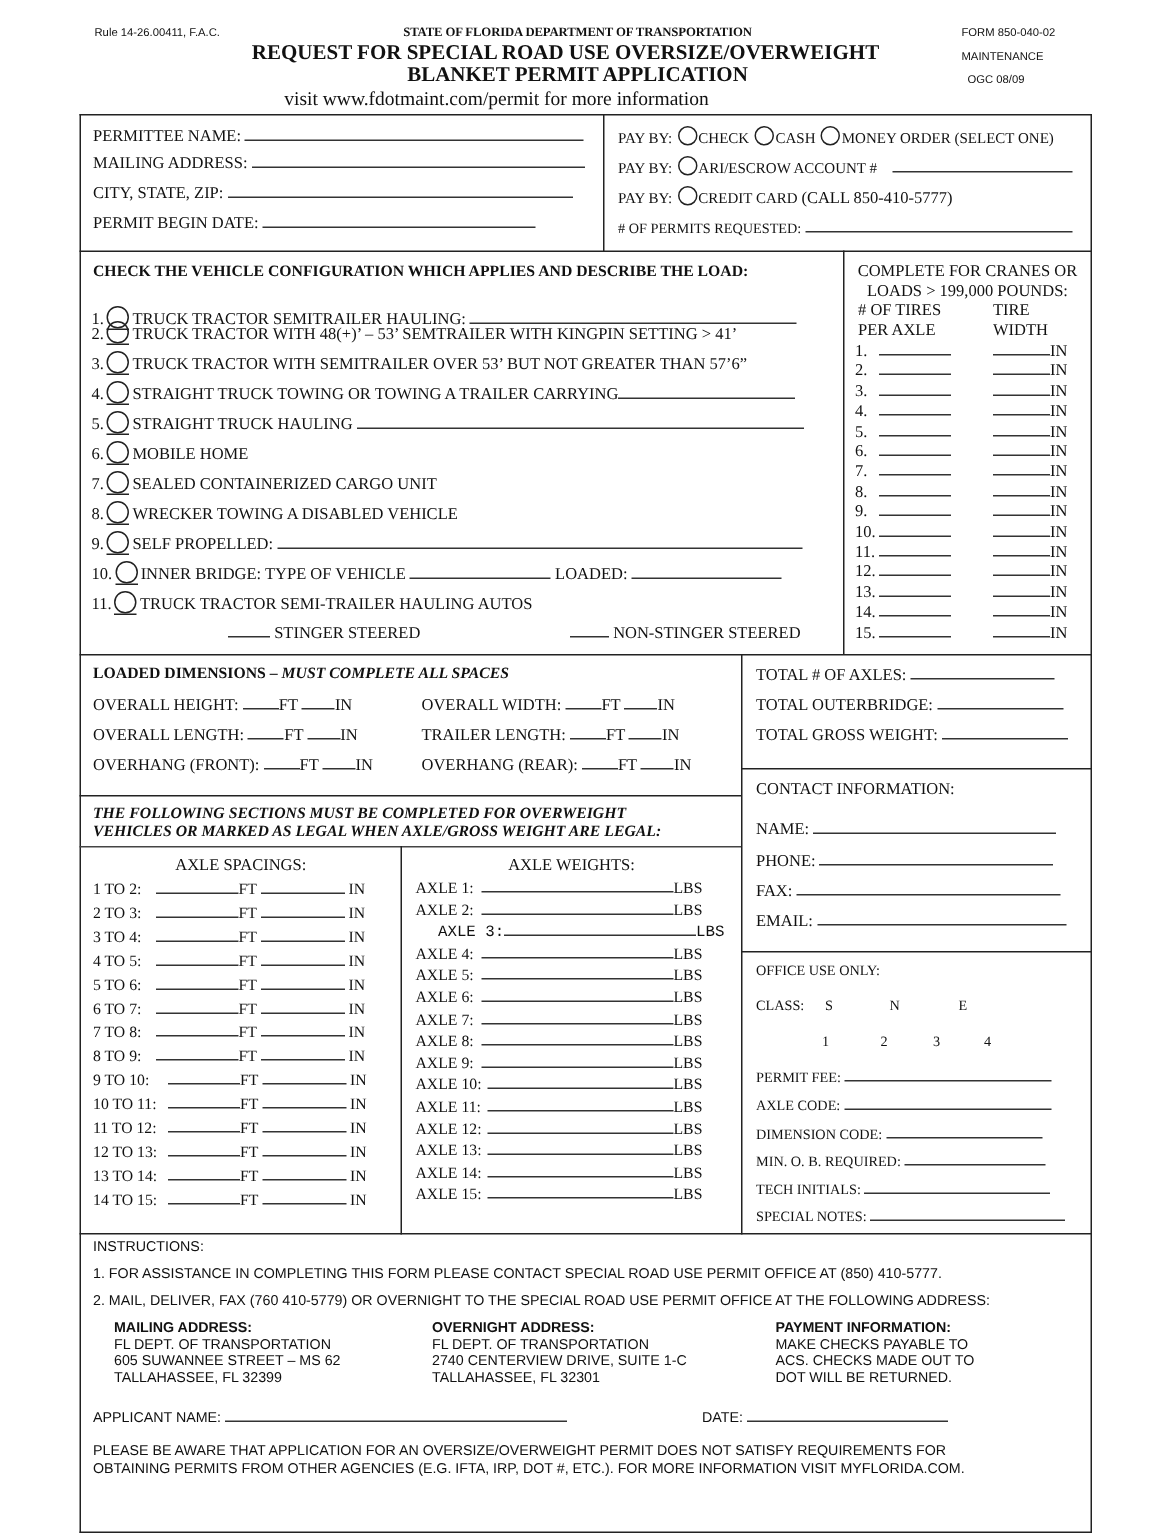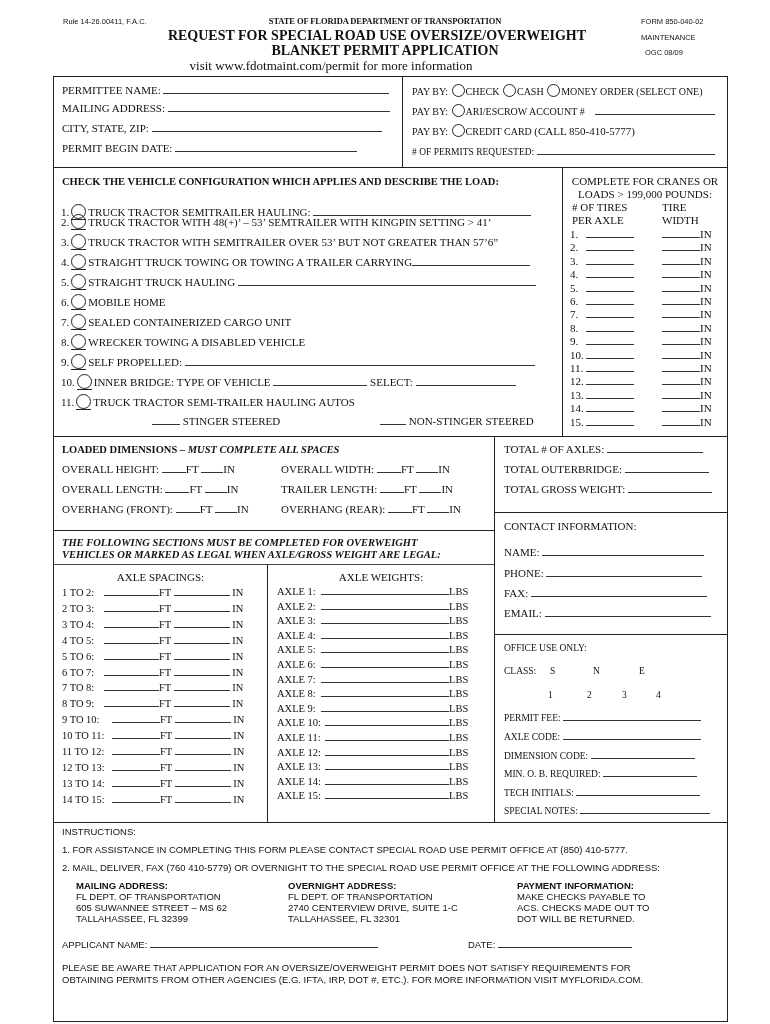--- a/index.html
+++ b/index.html
@@ -128,21 +128,21 @@
 <div class="f" style="left:61px; top:334px;">
   <span>8.</span><span class="radio-u"></span><span>WRECKER TOWING A DISABLED VEHICLE</span>
 </div>
 <div class="f" style="left:61px; top:354px;">
   <span>9.</span><span class="radio-u"></span><span>SELF PROPELLED:</span>
   <span class="blank" style="width:350px;"></span>
 </div>
 <div class="f" style="left:61px; top:374px;">
   <span>10.</span><span class="radio-u"></span><span>INNER BRIDGE:  TYPE OF VEHICLE</span>
   <span class="blank" style="width:94px;"></span>
-  <span>SELECT:</span>
+  <span>LOADED:</span>
   <span class="blank" style="width:100px;"></span>
 </div>
 <div class="f" style="left:61px; top:394px;">
   <span>11.</span><span class="radio-u"></span><span>TRUCK TRACTOR SEMI-TRAILER HAULING AUTOS</span>
 </div>
 <div class="f" style="left:152px; top:415px;">
   <span class="blank" style="width:28px;"></span>
   <span>STINGER STEERED</span>
 </div>
 <div class="f" style="left:380px; top:415px;">
@@ -437,21 +437,21 @@
   </div>
 
 <div class="f center" style="left:268px; width:226px; top:571px;">AXLE WEIGHTS:</div>
 <div id="weight-rows">
     <div class="f" style="left:277px; top:585px; font-size:10.5px;">
         <span style="display:inline-block; width:44px;">AXLE 1:</span><span class="blank" style="width:128px;"></span><span>LBS</span>
       </div>
     <div class="f" style="left:277px; top:599.6px; font-size:10.5px;">
         <span style="display:inline-block; width:44px;">AXLE 2:</span><span class="blank" style="width:128px;"></span><span>LBS</span>
       </div>
-    <div class="f" style="left:277px; top:614.2px; font-size:10.5px;">
+    <div class="f" style="left:292px; top:614.2px; font-size:10.5px;font-family:Liberation Mono, monospace;">
         <span style="display:inline-block; width:44px;">AXLE 3:</span><span class="blank" style="width:128px;"></span><span>LBS</span>
       </div>
     <div class="f" style="left:277px; top:628.8px; font-size:10.5px;">
         <span style="display:inline-block; width:44px;">AXLE 4:</span><span class="blank" style="width:128px;"></span><span>LBS</span>
       </div>
     <div class="f" style="left:277px; top:643.4px; font-size:10.5px;">
         <span style="display:inline-block; width:44px;">AXLE 5:</span><span class="blank" style="width:128px;"></span><span>LBS</span>
       </div>
     <div class="f" style="left:277px; top:658px; font-size:10.5px;">
         <span style="display:inline-block; width:44px;">AXLE 6:</span><span class="blank" style="width:128px;"></span><span>LBS</span>

